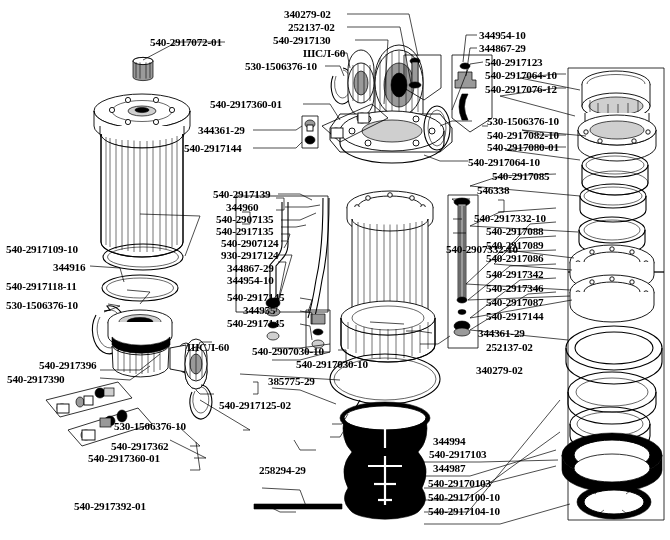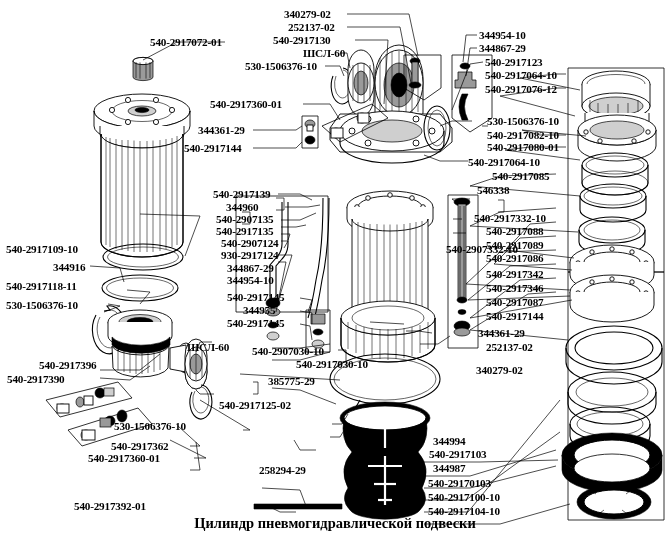--- a/index.html
+++ b/index.html
@@ -623,15 +623,14 @@
   <div class="lbl" style="left:74px;   top:464px;margin-top:36px;">540-2917392-01</div>
   <div class="lbl" style="left:259px;  top:464px;">258294-29</div>
 
   <div class="lbl" style="left:433px;  top:435px;">344994</div>
   <div class="lbl" style="left:429px;  top:448px;">540-2917103</div>
   <div class="lbl" style="left:433px;  top:462px;">344987</div>
   <div class="lbl" style="left:428px;  top:477px;">540-29170103</div>
   <div class="lbl" style="left:428px;  top:491px;">540-2917100-10</div>
   <div class="lbl" style="left:428px;  top:505px;">540-2917104-10</div>
 
-  <div class="title">Цилиндр пневмогидравлической подвески</div>
 
 </div>
 
 </body></html>

